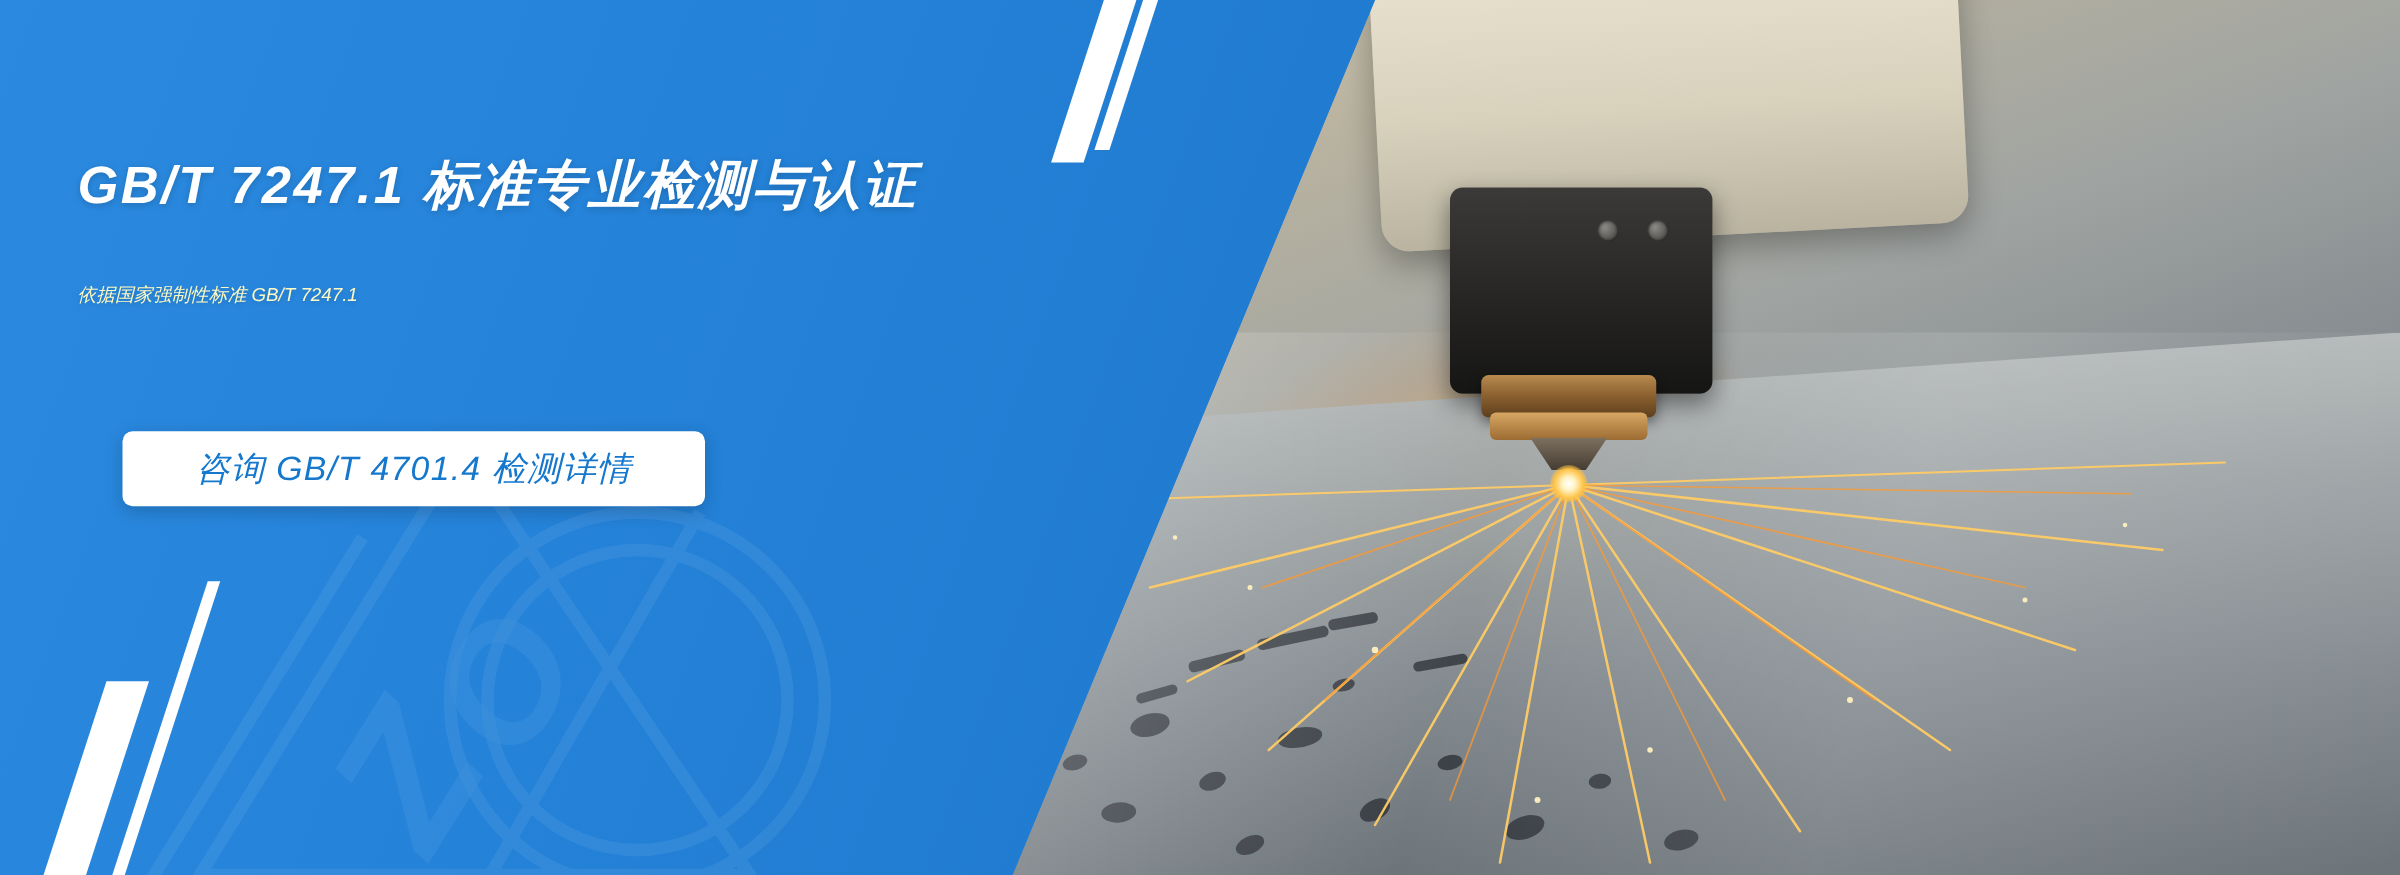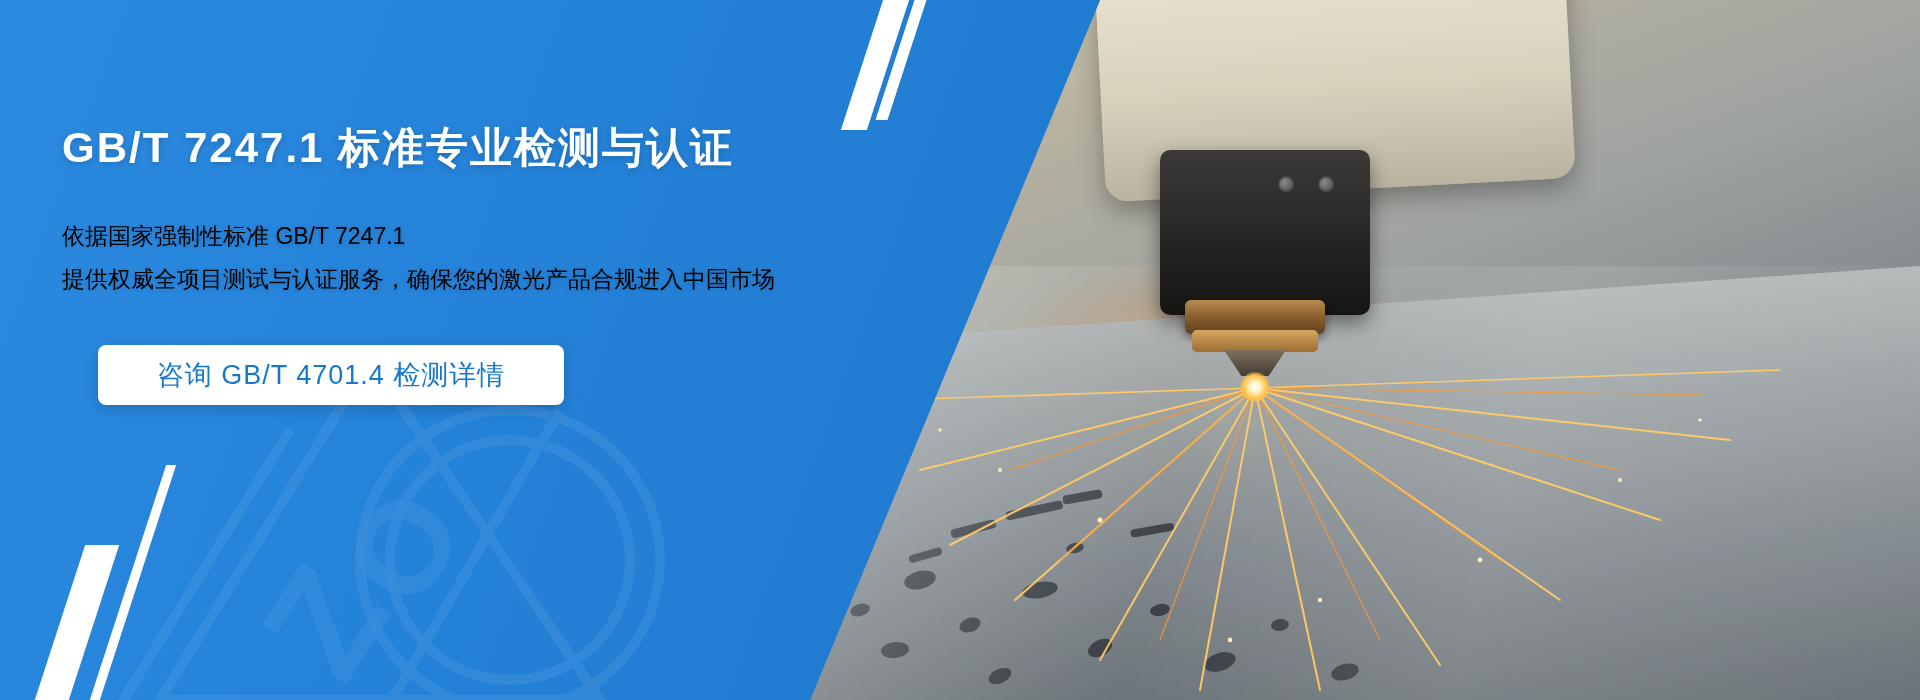--- a/index.html
+++ b/index.html
@@ -4,20 +4,21 @@
 <style>
   html,body{margin:0;padding:0;}
   body{
     width:1920px;height:700px;overflow:hidden;
     font-family:"Liberation Sans","DejaVu Sans",sans-serif;
     background:#2481d7;
   }
   .banner{
     position:relative;width:1920px;height:700px;overflow:hidden;
     background:#2482d8;
+    font-style:italic;
   }
 
   
   .photo-wrap{
     position:absolute;top:0;right:0;width:1120px;height:700px;
     overflow:hidden;
     -webkit-clip-path:polygon(250px 0, 1120px 0, 1120px 700px, 0 700px);
     clip-path:polygon(250px 0, 1120px 0, 1120px 700px, 0 700px);
   }
   .photo{
@@ -111,21 +112,21 @@
   
   .content{position:absolute;left:0;top:0;width:960px;height:700px;}
   .headline{
     position:absolute;left:62px;top:120px;
     color:#ffffff;font-size:42px;font-weight:bold;letter-spacing:2px;
     text-shadow:0 2px 6px rgba(0,0,0,.18);
     white-space:nowrap;
   }
   .subtitle{
     position:absolute;left:62px;top:215px;
-    color:#000000;font-size:23px;line-height:43px;font-weight:normal;
+    color:#fef9c3;font-size:15px;line-height:43px;font-weight:normal;
     text-shadow:0 1px 4px rgba(0,0,0,.15);
   }
   .subtitle div{white-space:nowrap;}
   .cta{
     position:absolute;left:98px;top:345px;
     display:inline-flex;align-items:center;justify-content:center;
     min-width:466px;height:60px;padding:0 34px;box-sizing:border-box;
     background:#ffffff;border-radius:8px;
     color:#1678cd;font-size:27px;letter-spacing:1px;
     box-shadow:0 4px 14px rgba(0,0,0,.18);
@@ -235,19 +236,18 @@
   <div class="slash slash-tr-1"></div>
   <div class="slash slash-tr-2"></div>
   <div class="slash slash-bl-1"></div>
   <div class="slash slash-bl-2"></div>
 
   <div class="content">
     <div class="headline">GB/T 7247.1 标准专业检测与认证</div>
 
     <div class="subtitle">
       <div>依据国家强制性标准 GB/T 7247.1</div>
-      <div>提供权威全项目测试与认证服务，确保您的激光产品合规进入中国市场</div>
     </div>
 
     <div class="cta">咨询 GB/T 4701.4 检测详情</div>
   </div>
 
 </div>
 
 </body></html>

